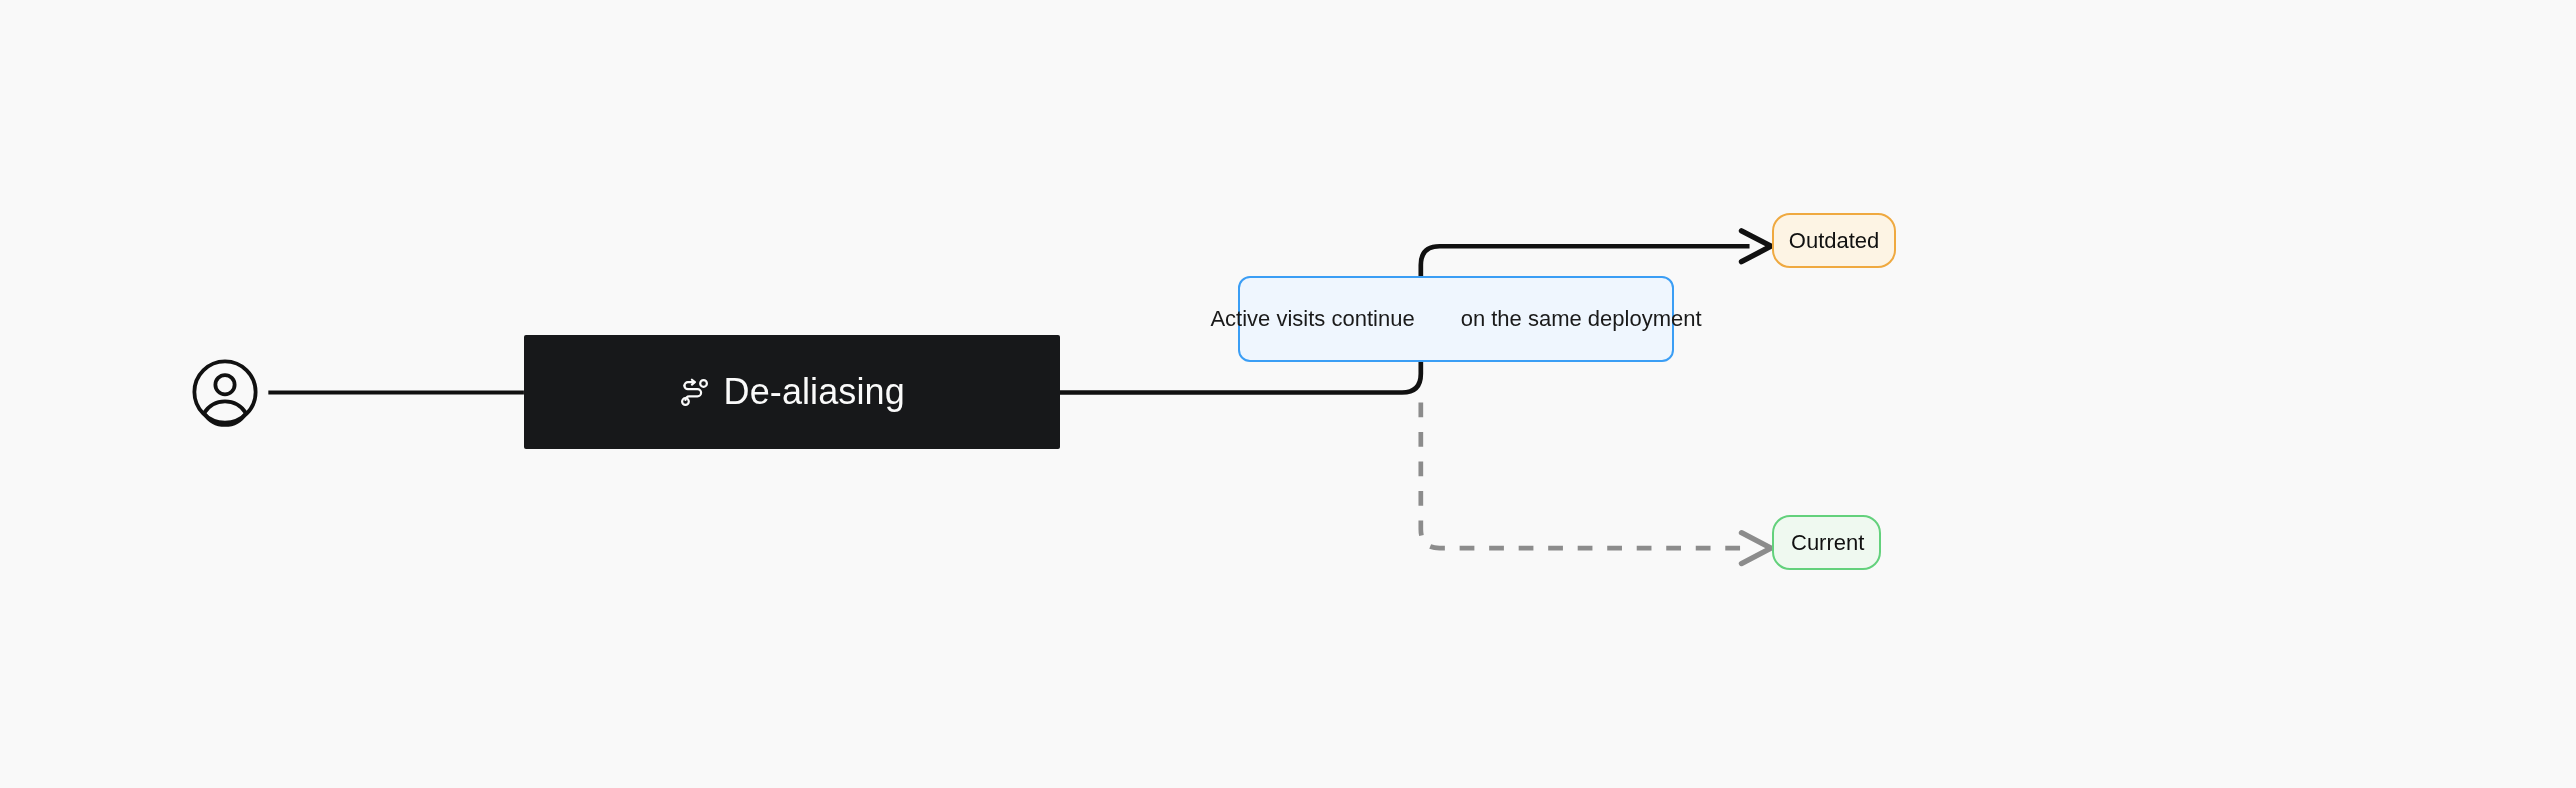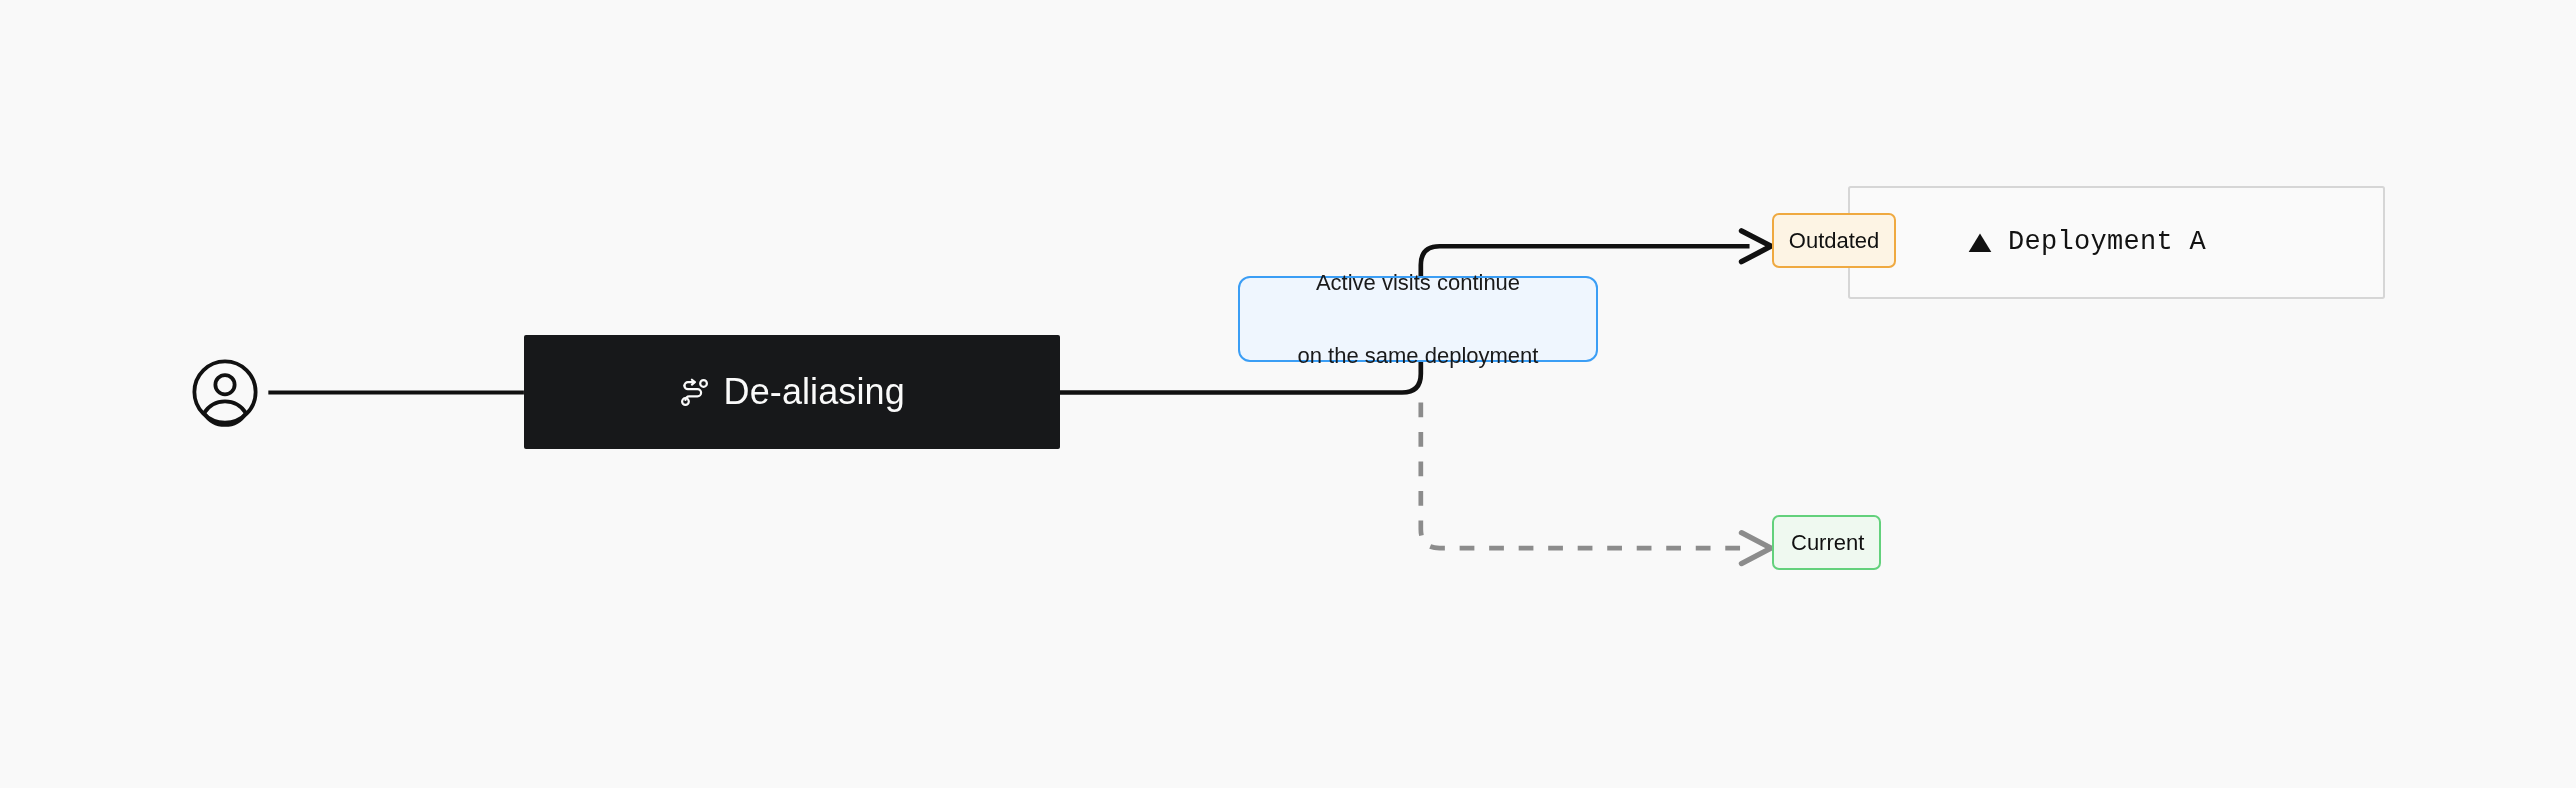--- a/index.html
+++ b/index.html
@@ -69,28 +69,28 @@
     letter-spacing: 0.1px;
     white-space: nowrap;
     line-height: 1;
   }
 
   
   .callout {
     position: absolute;
     left: 1238px;
     top: 276px;
-    width: 360px;
+    width: 436px;
     height: 86px;
     background: #EFF6FE;
     border: 2.7px solid #3B9EF5;
     border-radius: 12px;
     box-sizing: border-box;
     display: flex;
-    flex-direction: column;
+    flex-direction: row;
     align-items: center;
     justify-content: center;
     gap: 46px;
   }
   .callout .line {
     color: #1A1A1A;
     font-size: 22px;
     line-height: 27.5px;
     white-space: nowrap;
   }
@@ -128,21 +128,21 @@
     color: #121212;
     letter-spacing: 0.3px;
     white-space: nowrap;
     line-height: 1;
   }
 
   
   .badge {
     position: absolute;
     height: 55px;
-    border-radius: 7px;
+    border-radius: 18px;
     border-width: 2.7px;
     border-style: solid;
     box-sizing: border-box;
     display: flex;
     align-items: center;
     justify-content: center;
     padding: 0 14.8px;
     white-space: nowrap;
     font-size: 22px;
     line-height: 1;
@@ -198,27 +198,19 @@
       <path d="M 10 2.1 L 12.2 4 L 10 5.9" fill="none" stroke="#FAFAFA" stroke-width="1.7" stroke-linecap="round" stroke-linejoin="round"></path>
     </svg>
     <span class="node-label">De-aliasing</span>
   </div>
 
   <div class="callout">
     <span class="line">Active visits continue</span>
     <span class="line">on the same deployment</span>
   </div>
 
-  <div class="deploy-card card-a">
-    <div class="card-inner">
-      <svg class="triangle-logo" viewBox="0 0 36 32" xmlns="http://www.w3.org/2000/svg">
-        <path d="M18 2 L35 30 L1 30 Z" fill="#111111"></path>
-      </svg>
-      <span class="deploy-name">Deployment A</span>
-    </div>
-  </div>
 
 
   <div class="badge badge-outdated">Outdated</div>
   <div class="badge badge-current">Current</div>
 
 </div>
 
 
 </body></html>

